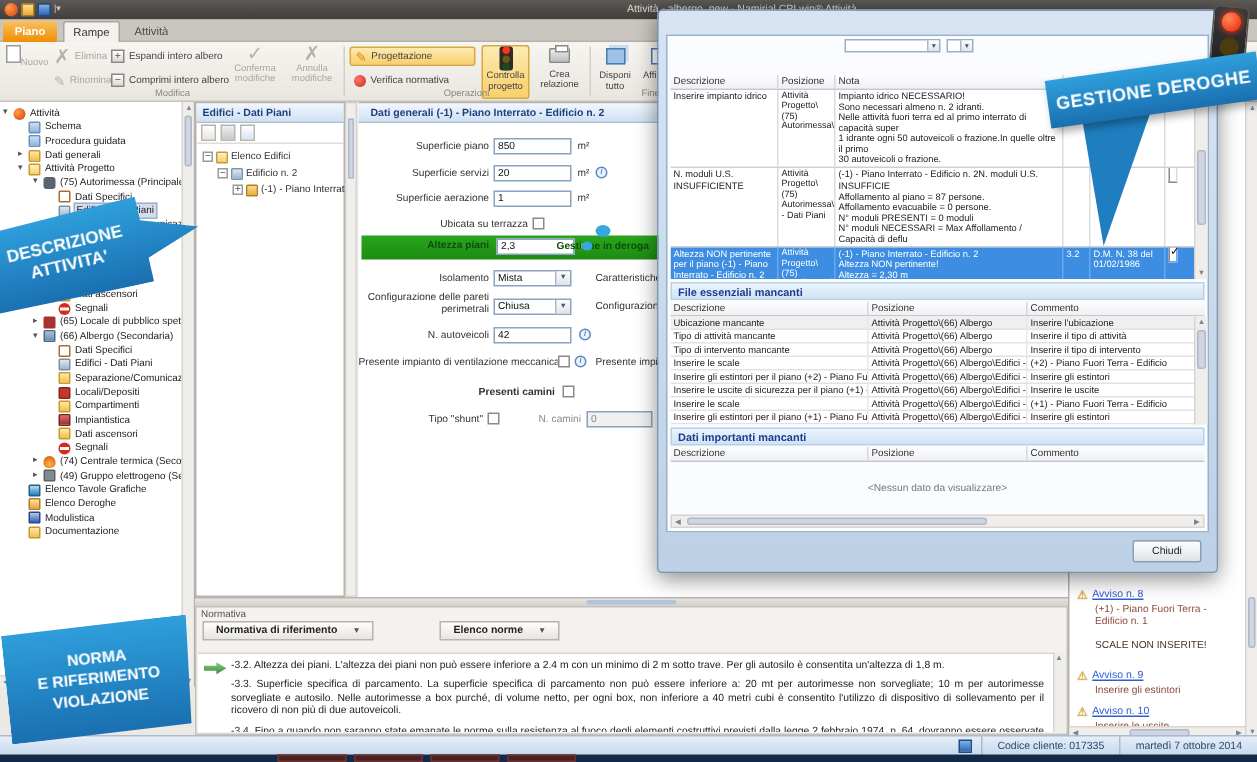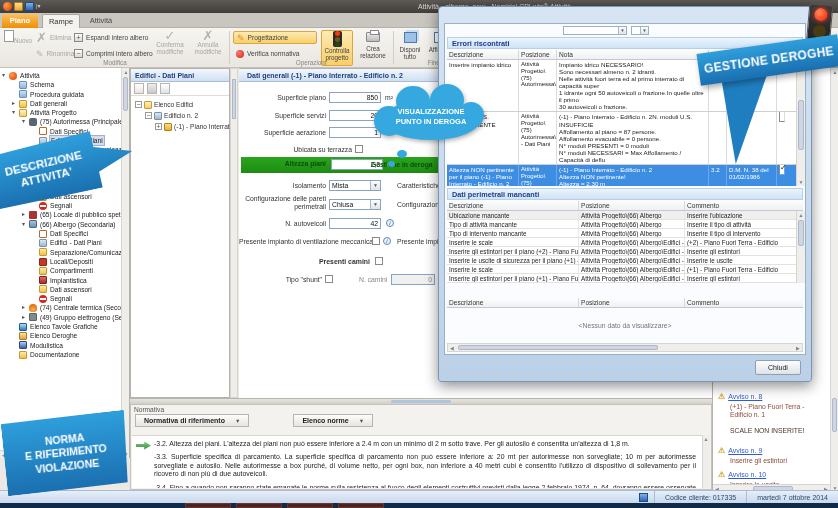--- a/index.html
+++ b/index.html
@@ -91,21 +91,21 @@
 .erow .exp{width:8px;flex:none;color:#555}
 .erow .exp.bx{width:7px;height:7px;border:1px solid #999;background:#fff;font-size:7px;line-height:6px;text-align:center;margin-right:2px}
 .midsb{position:absolute;left:230px;top:68px;width:8px;bottom:110px;background:#f0eeea;border:1px solid #d8d5d0}
 .midsb .th{position:absolute;left:1px;right:1px;top:10px;height:40px;background:#cfd6e2;border:1px solid #aeb8c8}
 
 
 .formpanel{position:absolute;left:239px;top:68px;width:473px;bottom:110px;background:#fff;border-top:1px solid #b5b2ad}
 .formpanel .phead{padding-left:8px}
 .frow{position:absolute;left:0;right:0;height:14px}
 .flab{position:absolute;right:386px;left:0;text-align:right;line-height:14px;font-size:6.8px;color:#333;white-space:nowrap}
-.fin{position:absolute;left:90px;width:52px;height:11px;top:1px;border:1px solid #8aa3c0;background:#fff;font-size:6.8px;text-align:right;padding:0 2px;color:#111}
+.fin{position:absolute;left:90px;width:52px;height:11px;top:1px;border:1px solid #8aa3c0;background:#fff;font-size:6.8px;padding:0 2px;color:#111}
 .fun{position:absolute;left:146px;line-height:14px;font-size:6.8px;color:#333}
 .finfo{position:absolute;width:8px;height:8px;top:2px;border:1px solid #5a8ac0;border-radius:50%;color:#3a6aa0;font-size:6px;text-align:center;line-height:7px;font-style:italic;background:#eaf2fc}
 .fcb{position:absolute;width:8px;height:8px;top:2px;border:1px solid #8a8a8a;background:#fff}
 .fsel{position:absolute;left:90px;width:52px;height:11px;top:1px;border:1px solid #8aa3c0;background:#fff;font-size:6.8px;padding:1px 2px;color:#111}
 .fsel .dd{position:absolute;right:0;top:0;bottom:0;width:10px;background:linear-gradient(#fdfdfd,#dfe4ea);border-left:1px solid #aab8c8;color:#4a5a6a;font-size:5px;text-align:center;line-height:9px}
 .greenrow{position:absolute;left:2px;right:0;height:16px;background:linear-gradient(#2aa51e,#1d8c12)}
 .greenrow .flab{color:#0c4d0c;font-weight:bold}
 .greenrow .fun{color:#d8f5d0}
 .greenrow .fin{top:2px}
 .grlab{position:absolute;left:130px;line-height:16px;font-size:6.8px;color:#0c4d0c;font-weight:bold}
@@ -600,21 +600,20 @@
 
   <div class="dialog">
     <div class="dlgbody">
       <span class="combo" style="left:118px;top:2px;width:64px">
           <span class="dd">▼</span>
         </span>
       <span class="combo" style="left:186px;top:2px;width:18px">
           <span class="dd">▼</span>
         </span>
 
-      <div class="band" style="top:13px">Errori riscontrati</div>
       <div class="thead" style="top:26px">
         <span class="c-desc">Descrizione</span>
         <span class="c-pos">Posizione</span>
         <span class="c-nota">Nota</span>
         <span class="c-rif"></span>
         <span class="c-norma"></span>
         <span class="c-chk" style="border-right:none"></span>
       </div>
       <div class="tbody" style="top:36px;height:126px">
 
@@ -652,21 +651,21 @@
           <span class="c-rif">3.2</span>
           <span class="c-norma">D.M. N. 38 del 01/02/1986</span>
           <span class="c-chk" style="border-right:none"><span class="cb on"></span></span>
         </div>
         </div>
       <div class="vsb" style="top:36px;height:126px">
           <span class="th" style="top:40px;height:50px"></span>
           <span class="sb-a" style="bottom:0;right:0">▼</span>
         </div>
 
-      <div class="band" style="top:164px">Dati perimetrali mancanti</div>
+      <div class="band" style="top:164px">File essenziali mancanti</div>
       <div class="thead" style="top:177px">
         <span class="e-desc">Descrizione</span>
         <span class="e-pos">Posizione</span>
         <span class="e-comm" style="border-right:none">Commento</span>
       </div>
       <div class="tbody" style="top:187px;height:72px">
 
       <div class="srow">
           <span class="e-desc">Ubicazione mancante</span>
           <span class="e-pos">Attività Progetto\(66) Albergo</span>
@@ -706,20 +705,21 @@
           <span class="e-desc">Inserire gli estintori per il piano (+1) - Piano Fuori Ter</span>
           <span class="e-pos">Attività Progetto\(66) Albergo\Edifici - Dati</span>
           <span class="e-comm" style="border-right:none">Inserire gli estintori</span>
         </div>
         </div>
       <div class="vsb" style="top:187px;height:72px">
           <span class="sb-a" style="top:0;right:0">▲</span>
           <span class="th" style="top:9px;height:26px"></span>
         </div>
 
+      <div class="band" style="top:261px">Dati importanti mancanti</div>
       <div class="thead" style="top:274px">
         <span class="e-desc">Descrizione</span>
         <span class="e-pos">Posizione</span>
         <span class="e-comm" style="border-right:none">Commento</span>
       </div>
       <div class="dempty" style="top:298px">&lt;Nessun dato da visualizzare&gt;</div>
       <div class="dhscroll" style="bottom:2px">
           <span class="sb-a" style="left:0">◀</span>
           <span class="th"></span>
           <span class="sb-a" style="right:0">▶</span>
@@ -735,28 +735,19 @@
         <i class="g"></i>
       </div>
   </div>
 
   <div class="callout bn-descr">
       <div>DESCRIZIONE
 ATTIVITA'</div>
     </div>
   <div class="gest-tail"></div>
   <div class="callout bn-gest">GESTIONE DEROGHE</div>
-  <div class="cloud">
-    <span class="puff p1"></span>
-      <span class="puff p2"></span>
-      <span class="puff p3"></span>
-      <span class="puff p4"></span>
-      <span class="puff main"></span>
-    <span class="txt">VISUALIZZAZIONE
-PUNTO IN DEROGA</span>
-  </div>
   <span class="cdot" style="left:397px;top:150px;width:10px;height:8px"></span>
   <span class="cdot" style="left:388px;top:161px;width:7px;height:6px"></span>
   <div class="callout bn-norma">NORMA
 E RIFERIMENTO
 VIOLAZIONE</div>
 
 </div>
 
 </body></html>

